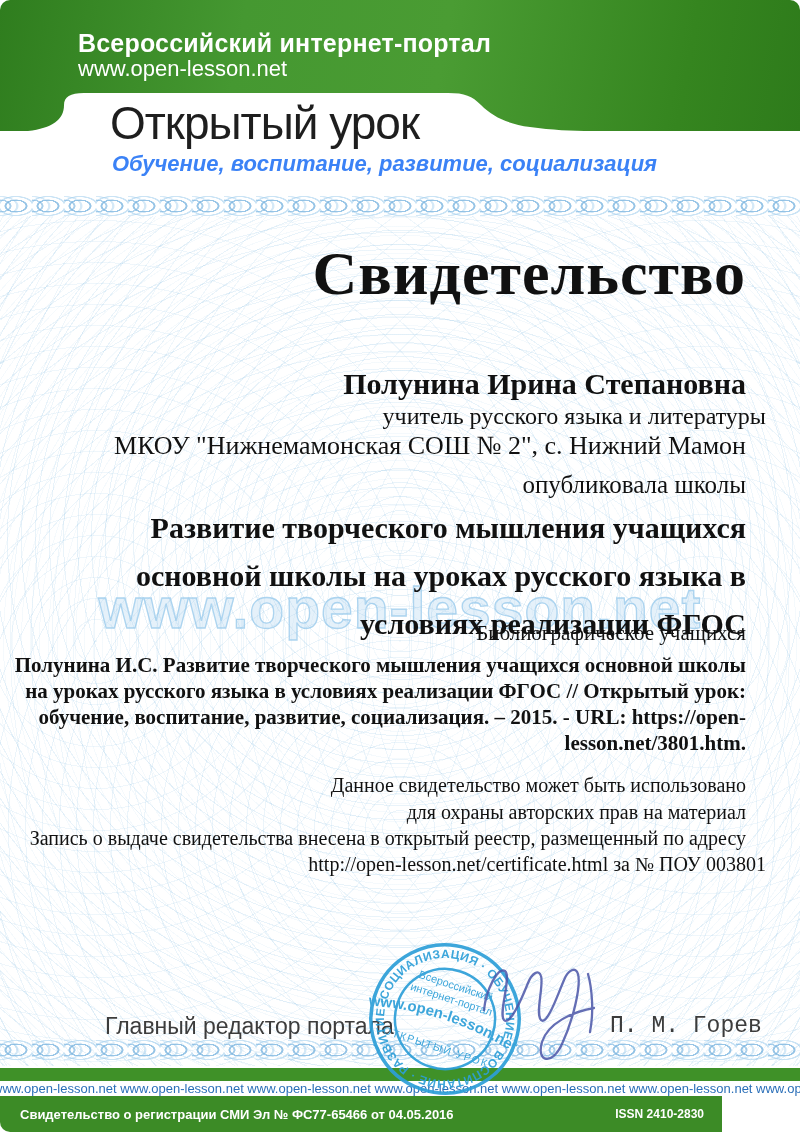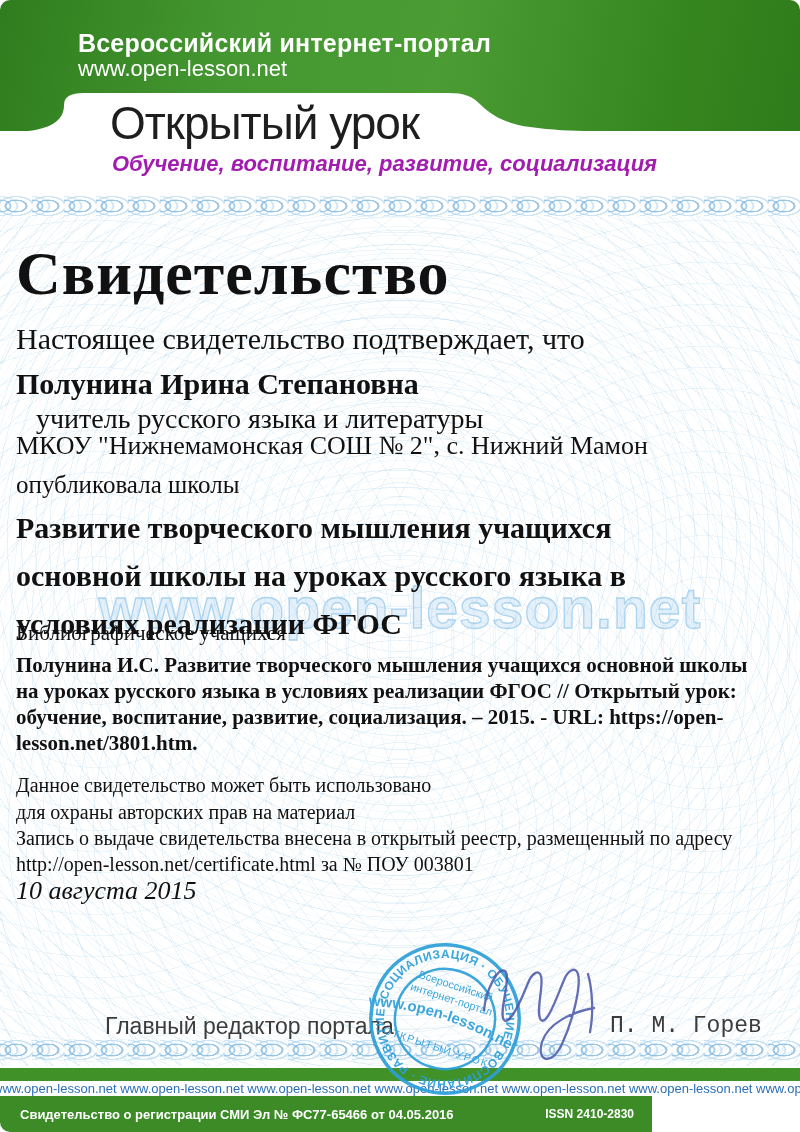--- a/index.html
+++ b/index.html
@@ -9,21 +9,21 @@
   .header-band{position:absolute;left:0;top:0;width:800px;height:131px;
       background:linear-gradient(100deg,#2f7d1e 0%,#459831 30%,#4a9c33 55%,#35851f 85%,#2e7b1b 100%);}
   .tab-shape{position:absolute;left:0;top:93px;width:800px;height:39px;}
   .portal-title{position:absolute;left:78px;top:9px;font-family:"Liberation Sans",sans-serif;
       font-weight:bold;font-size:25px;color:#ffffff;letter-spacing:.2px;margin-top:20px;}
   .portal-url{position:absolute;left:78px;top:56px;font-family:"Liberation Sans",sans-serif;
       font-size:22px;color:#ffffff;}
   .logo-title{position:absolute;left:110px;top:96px;font-family:"Liberation Sans",sans-serif;
       font-size:46px;color:#1e1e1e;letter-spacing:-1px;z-index:6;}
   .logo-subtitle{position:absolute;left:112px;top:151px;font-family:"Liberation Sans",sans-serif;
-      font-style:italic;font-weight:bold;font-size:22px;color:#a21caf;z-index:6;}
+      font-style:italic;font-weight:bold;font-size:22px;color:#3b82f6;z-index:6;}
   
   .band{position:absolute;left:0;width:800px;height:26px;z-index:4;
     background-image:
       radial-gradient(16px 9px at 50% 50%, transparent 58%, rgba(125,182,224,.80) 61%, rgba(125,182,224,.80) 70%, transparent 74%),
       radial-gradient(16px 9px at 0% 50%, transparent 58%, rgba(125,182,224,.65) 61%, rgba(125,182,224,.65) 70%, transparent 74%),
       radial-gradient(24px 13px at 50% 50%, transparent 66%, rgba(150,200,235,.5) 69%, rgba(150,200,235,.5) 75%, transparent 79%),
       radial-gradient(24px 13px at 0% 50%, transparent 66%, rgba(150,200,235,.4) 69%, rgba(150,200,235,.4) 75%, transparent 79%);
     background-size:32px 26px;}
   .band-top{top:193px;}
   .band-bottom{top:1037px;}
@@ -31,50 +31,50 @@
     background-image:
       repeating-radial-gradient(circle at 50% 38%, rgba(125,185,225,.17) 0 1px, transparent 1px 14px),
       repeating-radial-gradient(circle at 50% 72%, rgba(125,185,225,.15) 0 1px, transparent 1px 17px),
       repeating-radial-gradient(circle at 12% 50%, rgba(125,185,225,.12) 0 1px, transparent 1px 21px),
       repeating-radial-gradient(circle at 88% 50%, rgba(125,185,225,.12) 0 1px, transparent 1px 21px),
       repeating-radial-gradient(circle at 50% 50%, rgba(125,185,225,.08) 0 1px, transparent 1px 9px);}
   .watermark{position:absolute;left:0;top:575px;width:800px;text-align:center;z-index:2;
       font-family:"Liberation Sans",sans-serif;font-weight:bold;font-size:57px;letter-spacing:1px;
       color:rgba(170,210,240,.30);-webkit-text-stroke:1.3px rgba(150,200,235,.75);}
   
-  .ctext{position:absolute;left:16px;width:740px;text-align:left;z-index:8;}
+  .ctext{position:absolute;left:6px;width:740px;text-align:right;z-index:8;}
   .cert-title{top:238px;font-size:62px;font-weight:bold;letter-spacing:1px;}
   .confirm-line{top:322px;font-size:30px;}
   .recipient-name{top:367px;font-size:30px;font-weight:bold;}
-  .recipient-role{top:403px;font-size:28px;padding-left:20px;}
+  .recipient-role{top:403px;font-size:24px;padding-left:20px;}
   .recipient-school{top:431px;font-size:26px;}
   .published-line{top:471px;font-size:25px;}
   .work-title{top:504px;font-size:30px;font-weight:bold;line-height:48px;}
   .work-title span{display:inline-block;max-width:720px;}
   .bib-heading{top:621px;font-size:21px;}
   .bib-text{top:652px;font-size:21px;font-weight:bold;line-height:26px;}
   .bib-text span{display:inline-block;max-width:745px;font-family:Liberation Serif, serif;}
   .note1{top:774px;font-size:20px;}
   .note2{top:801px;font-size:20px;}
   .note3{top:827px;font-size:20px;}
-  .note4{top:853px;font-size:20px;}
+  .note4{top:853px;font-size:20px;margin-left:20px;}
   .issue-date{top:876px;font-size:26px;font-style:italic;}
   
   .editor-label{position:absolute;left:105px;top:1013px;font-family:"Liberation Sans",sans-serif;
       font-size:23px;color:#3c3c3c;z-index:8;}
   .editor-name{position:absolute;left:610px;top:1013px;font-family:Liberation Mono, monospace;
       font-size:23px;color:#3c3c3c;z-index:8;}
   .stamp-svg{position:absolute;left:350px;top:924px;z-index:30;opacity:.92;}
   .signature-svg{position:absolute;left:470px;top:928px;z-index:31;}
   
   .footer-bar{position:absolute;left:0;top:1068px;width:800px;height:13px;background:#3f9128;z-index:10;}
   .url-strip{position:absolute;left:0;top:1081px;width:800px;height:15px;background:#ffffff;overflow:hidden;
       white-space:nowrap;z-index:10;font-family:"Liberation Sans",sans-serif;font-size:13px;color:#2b6fb8;
       line-height:15px;text-indent:-7px;}
-  .footer{position:absolute;left:0;top:1096px;width:652px;height:36px;background:#3c8b26;z-index:10;
+  .footer{position:absolute;left:0;top:1096px;width:722px;height:36px;background:#3c8b26;z-index:10;
       display:flex;align-items:center;justify-content:space-between;
       font-family:"Liberation Sans",sans-serif;color:#ffffff;}
   .footer .reg{margin-left:20px;font-size:13px;font-weight:bold;}
   .footer .issn{margin-right:18px;font-size:12px;font-weight:bold;}
 </style>
 </head>
 <body>
 
 <div class="page">
 
@@ -86,33 +86,31 @@
   <div class="portal-url">www.open-lesson.net</div>
   <div class="logo-title">Открытый урок</div>
   <div class="logo-subtitle">Обучение, воспитание, развитие, социализация</div>
 
   <div class="band band-top"></div>
   <div class="rosette"></div>
   <div class="watermark">www.open-lesson.net</div>
   <div class="band band-bottom"></div>
 
   <div class="ctext cert-title">Свидетельство</div>
-  <div class="ctext confirm-line">Настоящее свидетельство подтверждает, что</div>
   <div class="ctext recipient-name">Полунина Ирина Степановна</div>
   <div class="ctext recipient-role">учитель русского языка и литературы</div>
   <div class="ctext recipient-school">МКОУ "Нижнемамонская СОШ № 2", с. Нижний Мамон</div>
   <div class="ctext published-line">опубликовала школы</div>
   <div class="ctext work-title"><span>Развитие творческого мышления учащихся основной школы на уроках русского языка в условиях реализации ФГОС</span></div>
   <div class="ctext bib-heading">Библиографическое учащихся</div>
   <div class="ctext bib-text"><span>Полунина И.С. Развитие творческого мышления учащихся основной школы на уроках русского языка в условиях реализации ФГОС // Открытый урок: обучение, воспитание, развитие, социализация. – 2015. - URL: https://open-lesson.net/3801.htm.</span></div>
   <div class="ctext note1">Данное свидетельство может быть использовано</div>
   <div class="ctext note2">для охраны авторских прав на материал</div>
   <div class="ctext note3">Запись о выдаче свидетельства внесена в открытый реестр, размещенный по адресу</div>
   <div class="ctext note4">http://open-lesson.net/certificate.html за № ПОУ 003801</div>
-  <div class="ctext issue-date">10 августа 2015</div>
 
   <div class="editor-label">Главный редактор портала</div>
   <div class="editor-name">П. М. Горев</div>
 
   <svg class="stamp-svg" width="190" height="190" viewBox="0 0 190 190">
     <g transform="rotate(18 95 95)" fill="none" stroke="#2d9fd8">
       <circle cx="95" cy="95" r="74" stroke-width="3.5"></circle>
       <circle cx="95" cy="95" r="50" stroke-width="2.5"></circle>
       <path id="ringPath" d="M 34 95 A 61 61 0 1 1 156 95 A 61 61 0 1 1 34 95" stroke="none"></path>
       <path id="urlPath" d="M 18 106 Q 95 86 172 106" stroke="none"></path>

